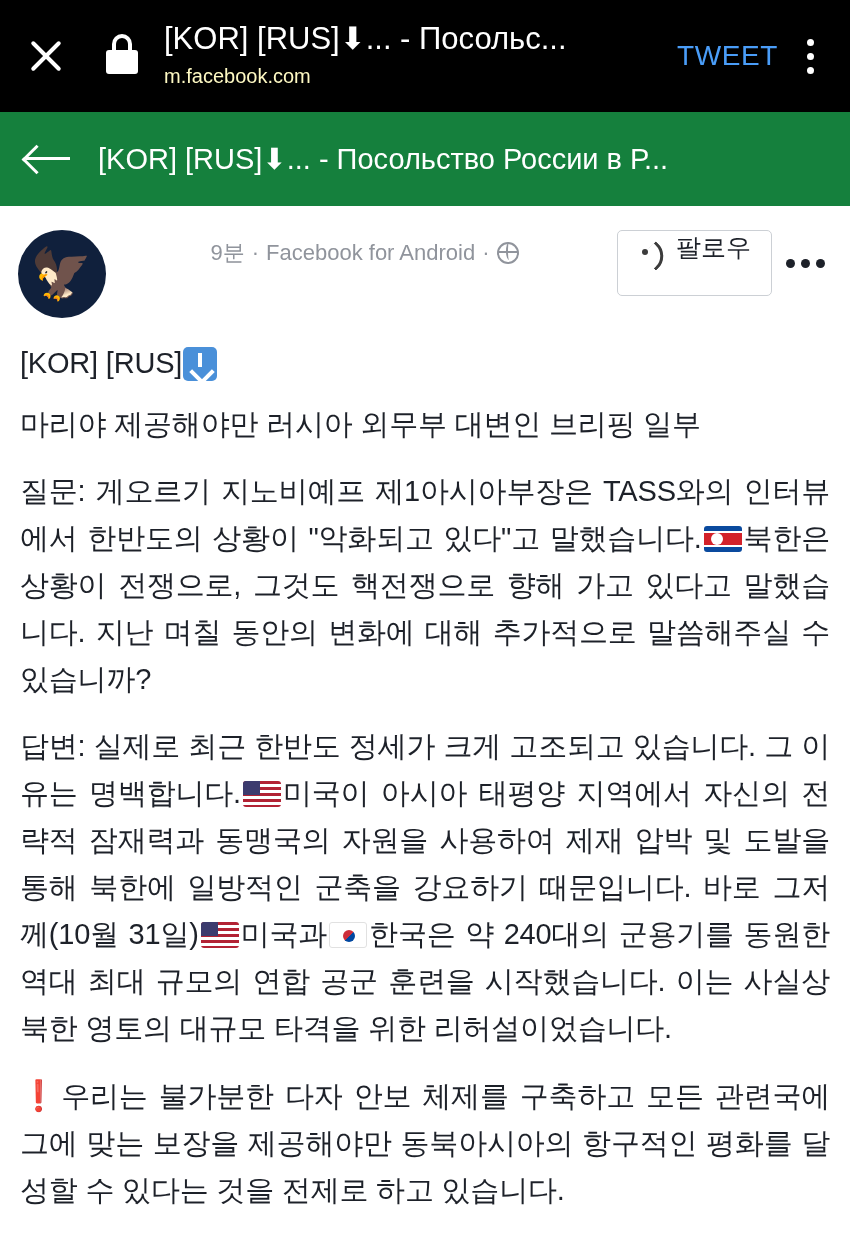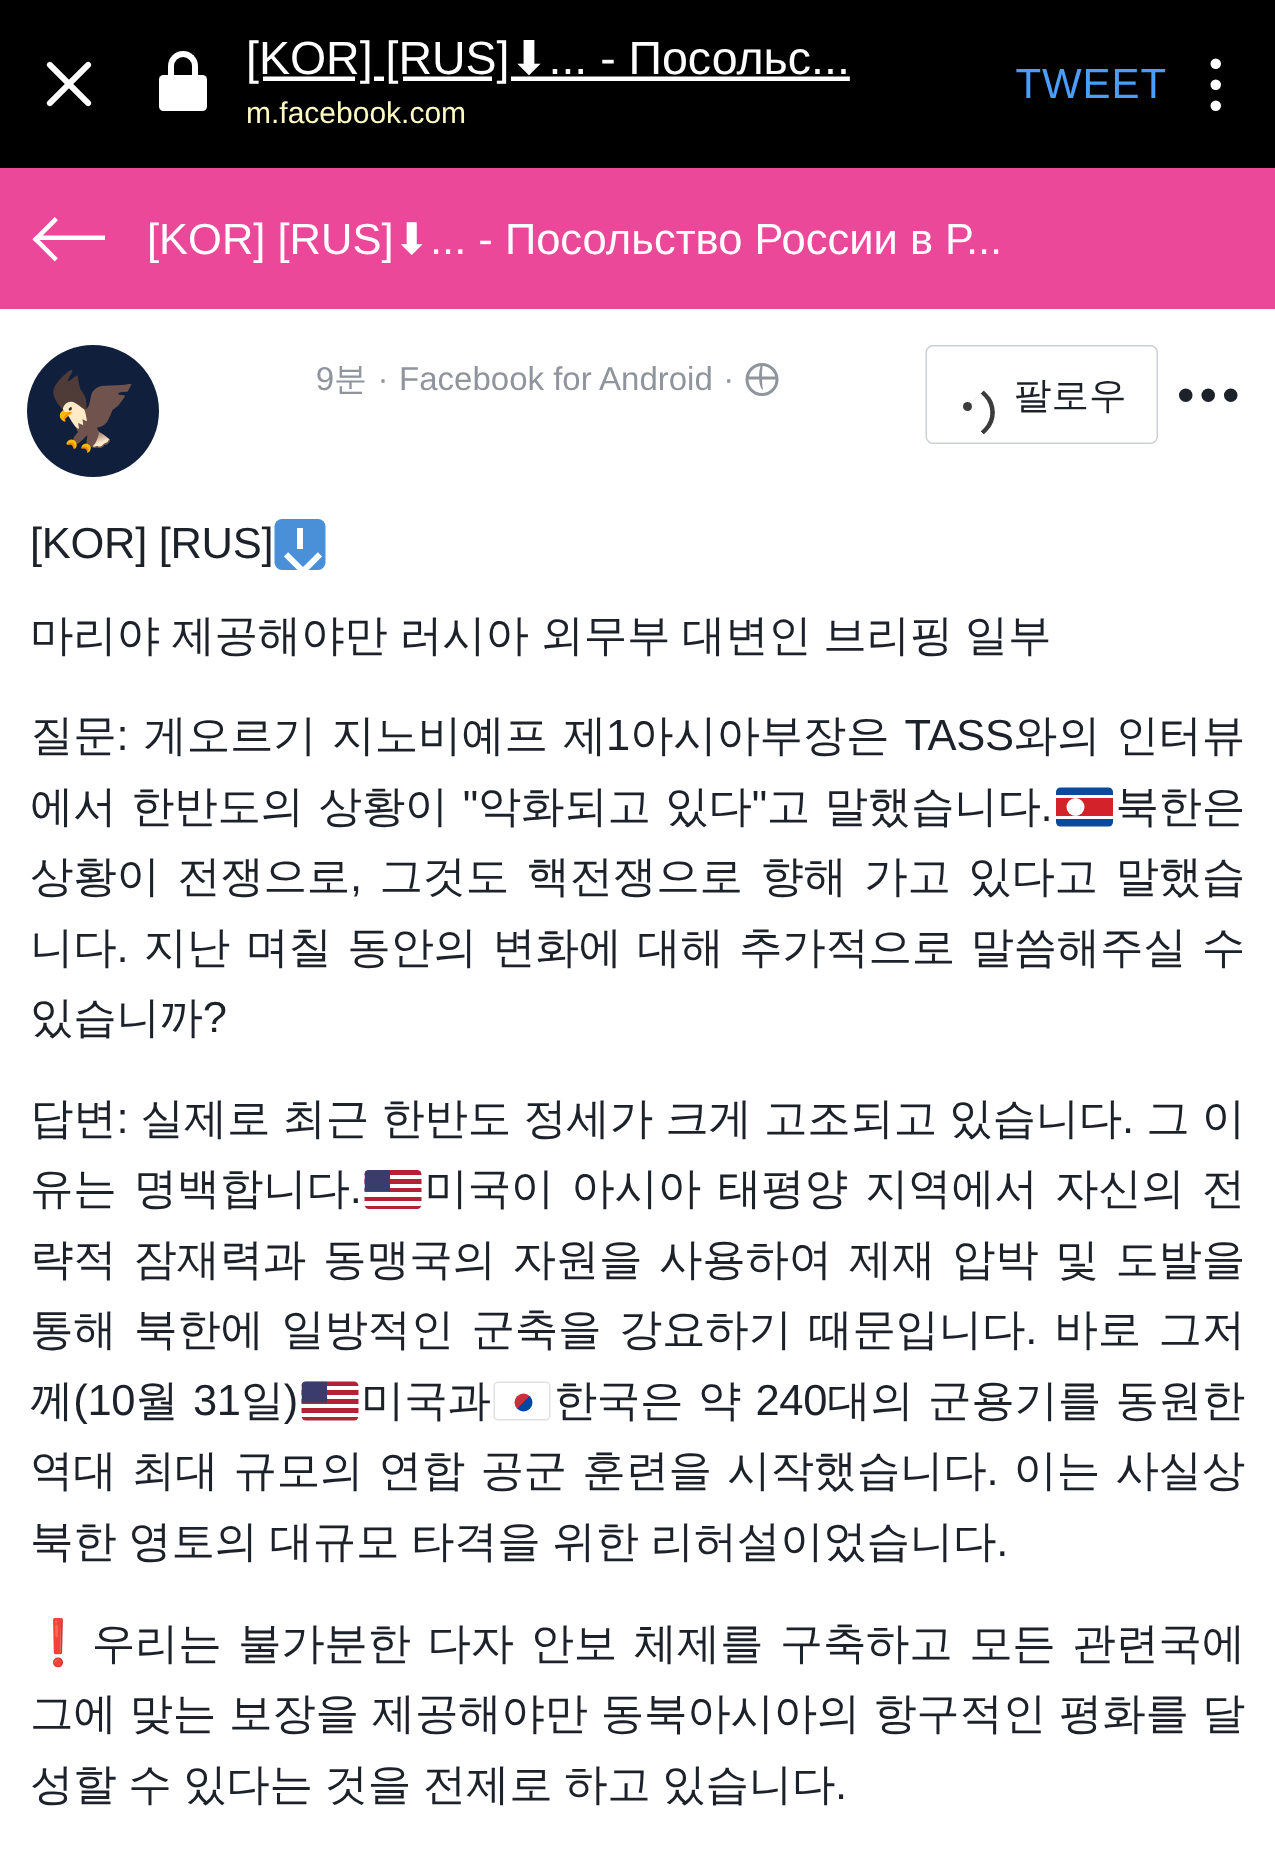--- a/index.html
+++ b/index.html
@@ -66,21 +66,20 @@
     overflow: hidden;
   }
   .page-title {
     color: #ffffff;
     font-size: 31px;
     line-height: 38px;
     white-space: nowrap;
     overflow: hidden;
     text-overflow: ellipsis;
     font-weight: 400;
-    text-decoration: underline;
   }
   .page-url {
     color: #fef9c3;
     font-size: 20px;
     line-height: 32px;
     margin-top: 2px;
     white-space: nowrap;
     overflow: hidden;
     text-overflow: ellipsis;
   }
@@ -108,21 +107,21 @@
     cursor: pointer;
   }
   .overflow-icon span {
     width: 7px; height: 7px; border-radius: 50%;
     background: #ffffff;
     display: block;
   }
 
   
   .fb-header {
-    background: #ec4899;
+    background: #15803d;
     height: 94px;
     display: flex;
     align-items: center;
     padding: 0 22px;
   }
   .back-arrow {
     width: 54px; height: 40px;
     flex: 0 0 54px;
     position: relative;
     cursor: pointer;
@@ -249,21 +248,20 @@
 
   .follow-button {
     flex: 0 0 auto;
     border: 1px solid #ccd0d5;
     border-radius: 5px;
     background: #ffffff;
     height: 66px;
     padding: 0 20px;
     margin-left: 10px;
     display: flex;
-    align-items: center;
     gap: 12px;
     cursor: pointer;
   }
   .rss-icon {
     width: 26px; height: 26px;
     position: relative;
   }
   .rss-icon::before {
     content: "";
     position: absolute;

